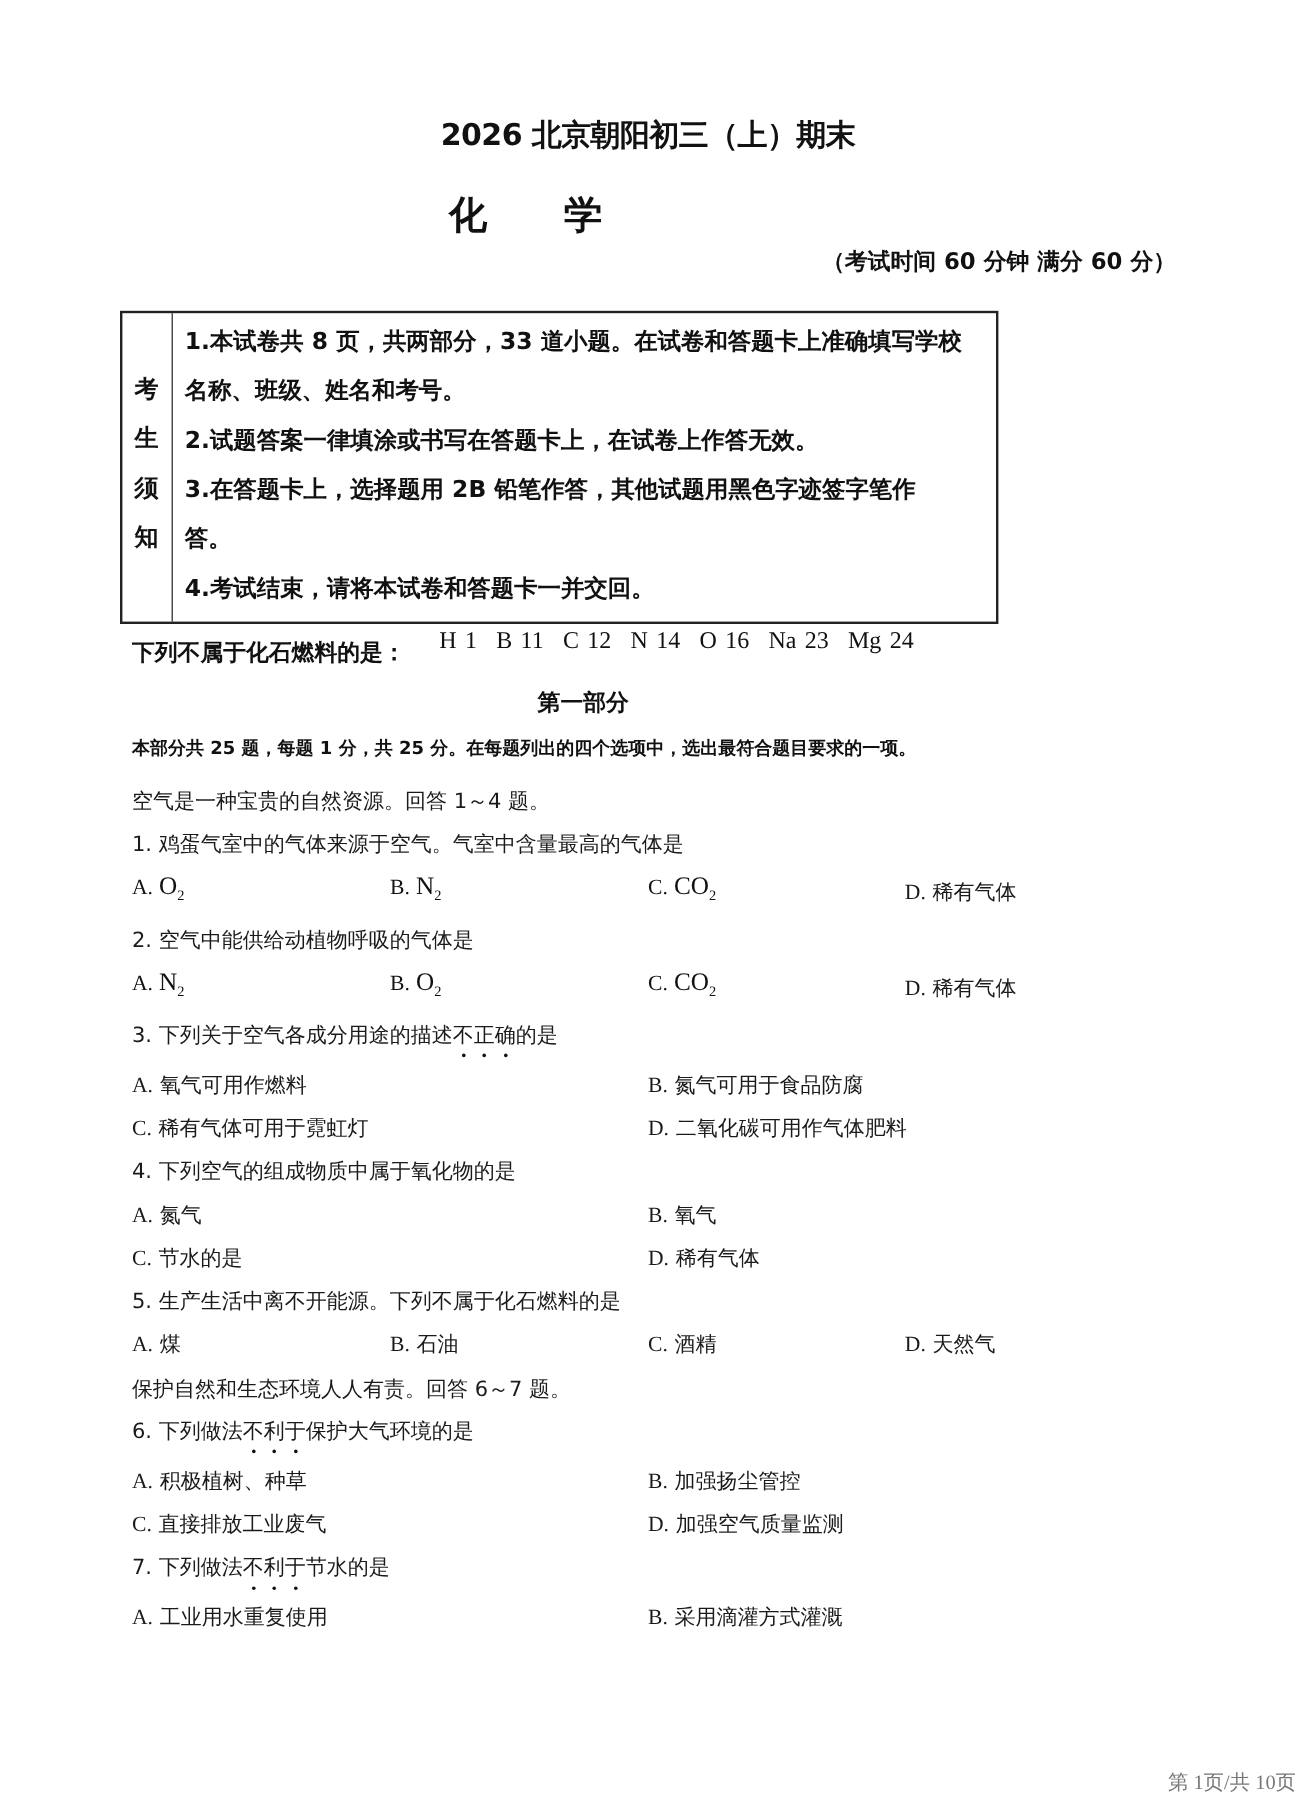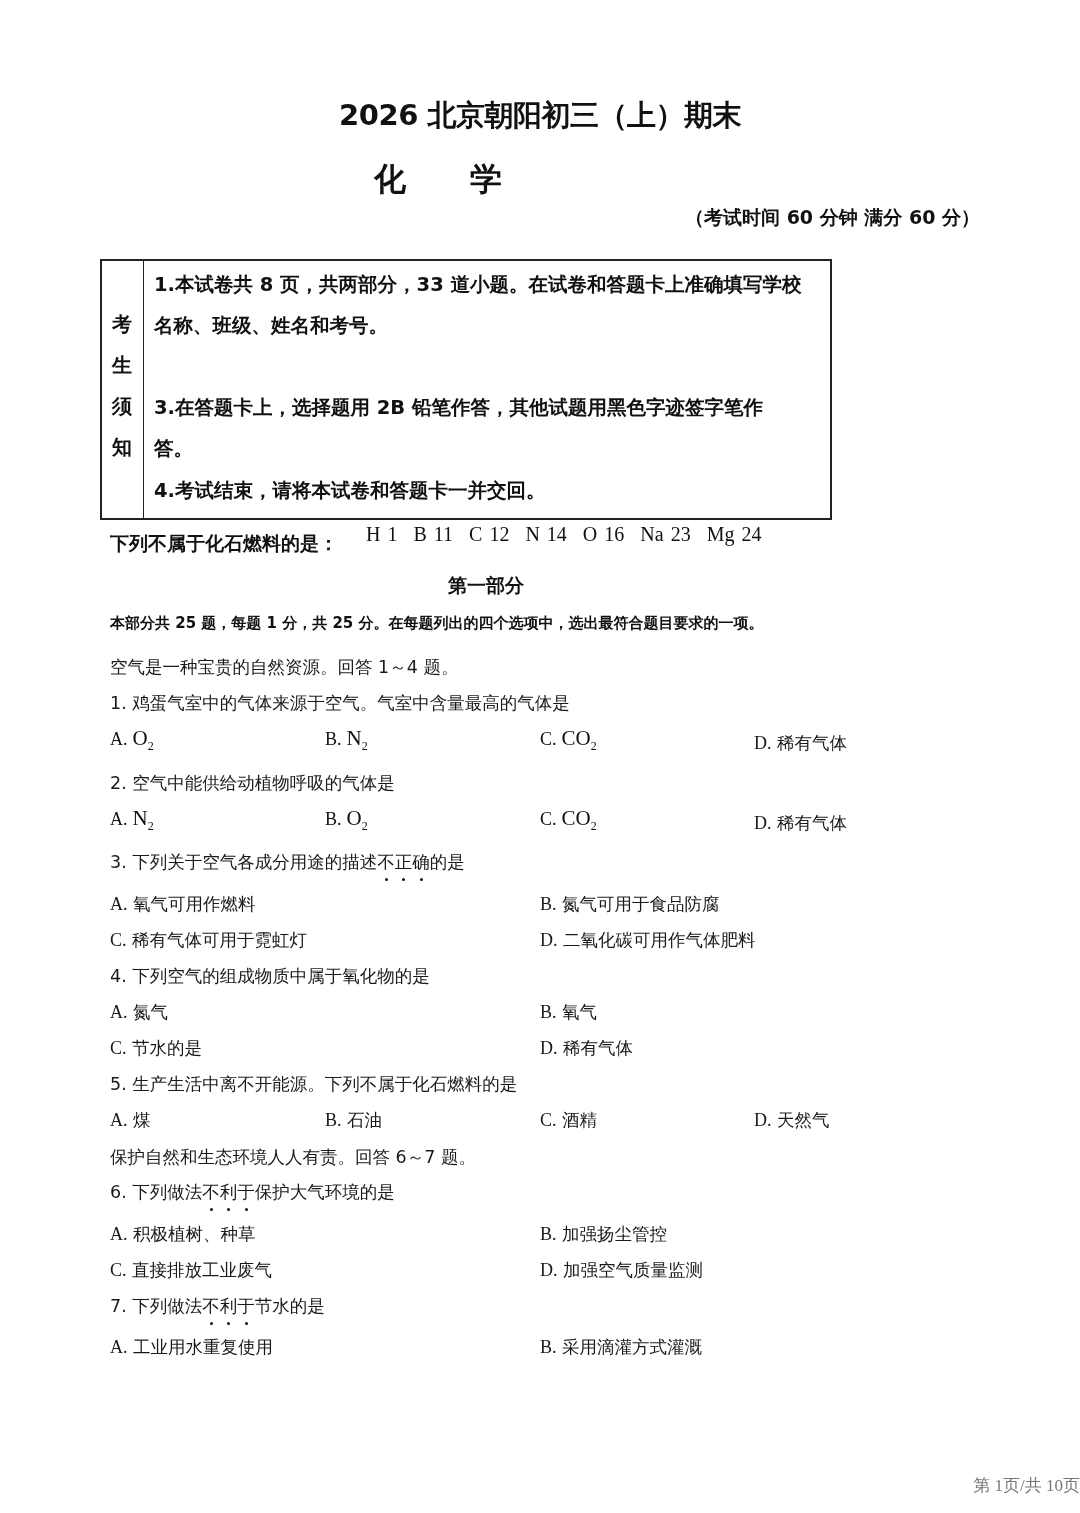--- a/index.html
+++ b/index.html
@@ -5,21 +5,21 @@
   html, body { margin: 0; padding: 0; background: #ffffff; }
   body {
     width: 1080px; height: 1513px; position: relative; overflow: hidden;
     font-family: "DejaVu Serif", "Liberation Serif", serif;
     color: #111;
   }
   .abs { position: absolute; white-space: nowrap; }
   .title {
     left: 0; width: 1080px; text-align: center; top: 96px;
     font-family: "DejaVu Sans", "Liberation Sans", sans-serif;
-    font-weight: bold; font-size: 29px; letter-spacing: -0.5px;
+    font-weight: bold; font-size: 25px; letter-spacing: -0.5px;
   }
   .subject {
     left: 0; width: 876px; text-align: center; top: 158px;
     font-family: "DejaVu Sans", "Liberation Sans", sans-serif;
     font-weight: bold; font-size: 32px; word-spacing: 0;
   }
   .subject span { display: inline-block; margin: 0 32px; }
   .timeinfo {
     left: 0; width: 980px; text-align: right; top: 205px;
     font-family: "DejaVu Sans", "Liberation Sans", sans-serif;
@@ -92,20 +92,21 @@
 
 <div class="notice-box">
   <div class="notice-side">
     <div class="ch" style="top:50px">考</div>
     <div class="ch" style="top:91px">生</div>
     <div class="ch" style="top:132px">须</div>
     <div class="ch" style="top:173px">知</div>
   </div>
   <div class="notice-line" style="top:10px">1.本试卷共 8 页，共两部分，33 道小题。在试卷和答题卡上准确填写学校</div>
   <div class="notice-line" style="top:51px">名称、班级、姓名和考号。</div>
+  <div class="notice-line" style="top:92px">2.试题答案一律填涂或书写在答题卡上，在试卷上作答无效。</div>
   <div class="notice-line" style="top:133px">3.在答题卡上，选择题用 2B 铅笔作答，其他试题用黑色字迹签字笔作</div>
   <div class="notice-line" style="top:174px">答。</div>
   <div class="notice-line" style="top:216px">4.考试结束，请将本试卷和答题卡一并交回。</div>
 </div>
 
 <div class="abs masses-label">下列不属于化石燃料的是：</div>
 <div class="abs masses-values">
   <span>H 1</span><span>B 11</span><span>C 12</span><span>N 14</span><span>O 16</span><span>Na 23</span><span>Mg 24</span>
 </div>
 

